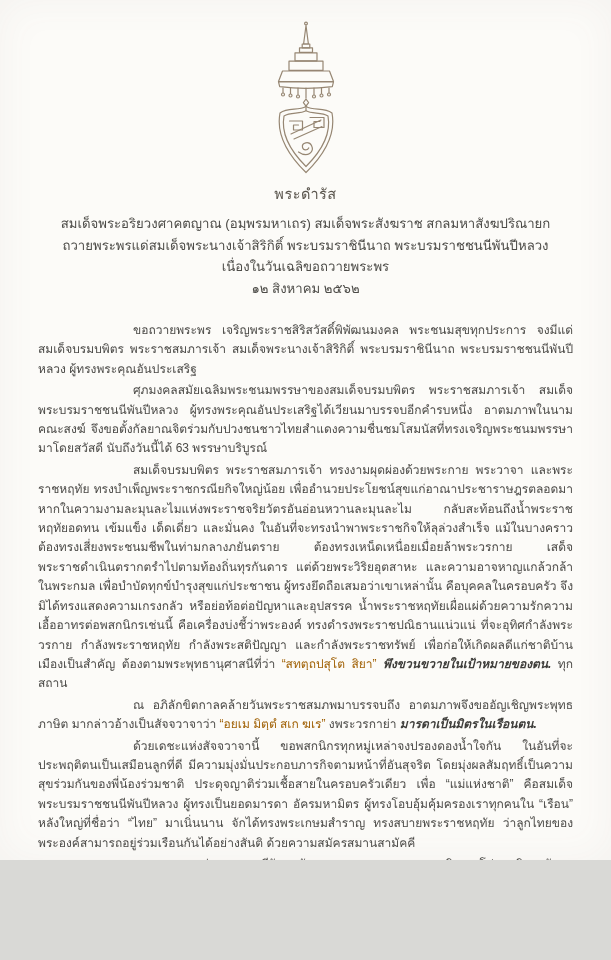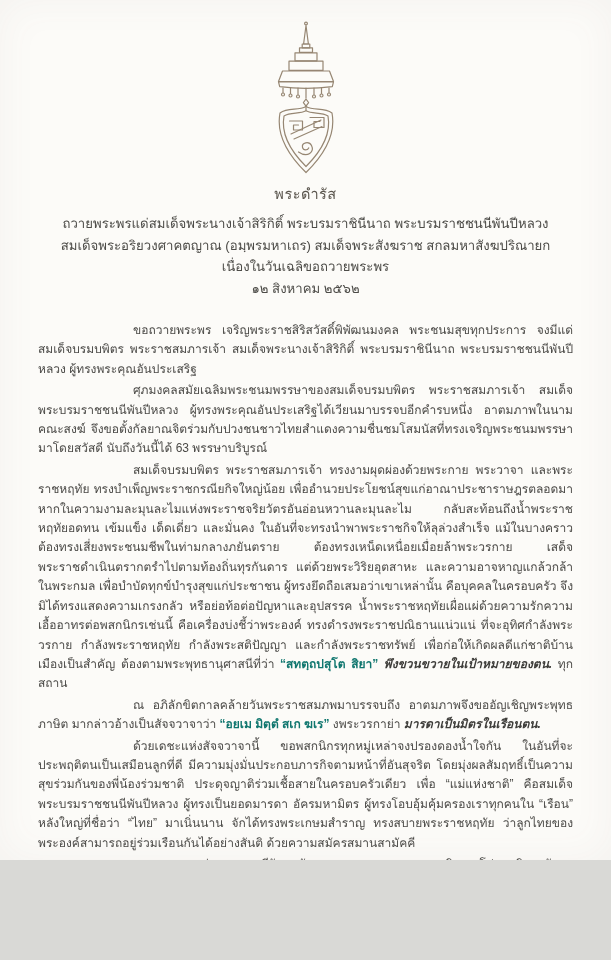--- a/index.html
+++ b/index.html
@@ -25,21 +25,21 @@
   .hline{font-size:13.2px;line-height:21.5px;color:#4c4b47;}
   .body-block{margin:22px 38px 0 38px;}
   .body-block p{
     margin:0 0 2px 0;
     font-size:12px;
     line-height:19.4px;
     text-align:justify;
     text-indent:95px;
     color:#4a4946;
   }
-  .b{font-weight:700;color:#0f766e;}
+  .b{font-weight:400;color:#a16207;}
   .bi{font-weight:700;font-style:italic;color:#3e3d3a;}
   .footer{
     position:absolute;left:32px;top:908px;
     font-size:13.2px;line-height:24px;color:#4c4b47;
   }
 </style>
 </head>
 <body>
 
 <div class="page">
@@ -85,22 +85,22 @@
         <path d="M33,114 L63,100"></path>
         <path d="M36,119 L64,106.5"></path>
         <path d="M40.5,132 c9.5,6.5 16,-0.5 13,-6.5 c-2.4,-4.8 -10,-3 -9,1.8 c0.8,3.6 5.2,3 6.2,0.6"></path>
       </g>
     </svg>
   </div>
 
   <div class="title">พระดำรัส</div>
 
   <div class="header">
+    <div class="hline">สมเด็จพระอริยวงศาคตญาณ (อมฺพรมหาเถร) สมเด็จพระสังฆราช สกลมหาสังฆปริณายก</div>
     <div class="hline">ถวายพระพรแด่สมเด็จพระนางเจ้าสิริกิติ์ พระบรมราชินีนาถ พระบรมราชชนนีพันปีหลวง</div>
-    <div class="hline">สมเด็จพระอริยวงศาคตญาณ (อมฺพรมหาเถร) สมเด็จพระสังฆราช สกลมหาสังฆปริณายก</div>
     <div class="hline">เนื่องในวันเฉลิขอถวายพระพร</div>
     <div class="hline">๑๒ สิงหาคม ๒๕๖๒</div>
   </div>
 
   <div class="body-block">
     <p><span>ขอถวายพระพร เจริญพระราชสิริสวัสดิ์พิพัฒนมงคล พระชนมสุขทุกประการ จงมีแด่ สมเด็จบรมบพิตร พระราชสมภารเจ้า สมเด็จพระนางเจ้าสิริกิติ์ พระบรมราชินีนาถ พระบรมราชชนนีพันปีหลวง ผู้ทรงพระคุณอันประเสริฐ</span></p>
     <p><span>ศุภมงคลสมัยเฉลิมพระชนมพรรษาของสมเด็จบรมบพิตร พระราชสมภารเจ้า สมเด็จพระบรมราชชนนีพันปีหลวง ผู้ทรงพระคุณอันประเสริฐได้เวียนมาบรรจบอีกคำรบหนึ่ง อาตมภาพในนามคณะสงฆ์ จึงขอตั้งกัลยาณจิตร่วมกับปวงชนชาวไทยสำแดงความชื่นชมโสมนัสที่ทรงเจริญพระชนมพรรษามาโดยสวัสดี นับถึงวันนี้ได้ 63 พรรษาบริบูรณ์</span></p>
     <p><span>สมเด็จบรมบพิตร พระราชสมภารเจ้า ทรงงามผุดผ่องด้วยพระกาย พระวาจา และพระราชหฤทัย ทรงบำเพ็ญพระราชกรณียกิจใหญ่น้อย เพื่ออำนวยประโยชน์สุขแก่อาณาประชาราษฎรตลอดมา หากในความงามละมุนละไมแห่งพระราชจริยวัตรอันอ่อนหวานละมุนละไม กลับสะท้อนถึงน้ำพระราชหฤทัยอดทน เข้มแข็ง เด็ดเดี่ยว และมั่นคง ในอันที่จะทรงนำพาพระราชกิจให้ลุล่วงสำเร็จ แม้ในบางคราวต้องทรงเสี่ยงพระชนมชีพในท่ามกลางภยันตราย ต้องทรงเหน็ดเหนื่อยเมื่อยล้าพระวรกาย เสด็จพระราชดำเนินตรากตรำไปตามท้องถิ่นทุรกันดาร แต่ด้วยพระวิริยอุตสาหะ และความอาจหาญแกล้วกล้าในพระกมล เพื่อบำบัดทุกข์บำรุงสุขแก่ประชาชน ผู้ทรงยึดถือเสมอว่าเขาเหล่านั้น คือบุคคลในครอบครัว จึงมิได้ทรงแสดงความเกรงกลัว หรือย่อท้อต่อปัญหาและอุปสรรค น้ำพระราชหฤทัยเผื่อแผ่ด้วยความรักความเอื้ออาทรต่อพสกนิกรเช่นนี้ คือเครื่องบ่งชี้ว่าพระองค์ ทรงดำรงพระราชปณิธานแน่วแน่ ที่จะอุทิศกำลังพระวรกาย กำลังพระราชหฤทัย กำลังพระสติปัญญา และกำลังพระราชทรัพย์ เพื่อก่อให้เกิดผลดีแก่ชาติบ้านเมืองเป็นสำคัญ ต้องตามพระพุทธานุศาสนีที่ว่า </span><span class="b">“สทตฺถปสุโต สิยา”</span><span class="bi"> พึงขวนขวายในเป้าหมายของตน.</span><span> ทุกสถาน</span></p>
     <p><span>ณ อภิลักขิตกาลคล้ายวันพระราชสมภพมาบรรจบถึง อาตมภาพจึงขออัญเชิญพระพุทธภาษิต มากล่าวอ้างเป็นสัจจวาจาว่า </span><span class="b">“อยเม มิตฺตํ สเก ฆเร”</span><span> งพระวรกาย่า </span><span class="bi">มารดาเป็นมิตรในเรือนตน.</span></p>
     <p><span>ด้วยเดชะแห่งสัจจวาจานี้ ขอพสกนิกรทุกหมู่เหล่าจงปรองดองน้ำใจกัน ในอันที่จะประพฤติตนเป็นเสมือนลูกที่ดี มีความมุ่งมั่นประกอบภารกิจตามหน้าที่อันสุจริต โดยมุ่งผลสัมฤทธิ์เป็นความสุขร่วมกันของพี่น้องร่วมชาติ ประดุจญาติร่วมเชื้อสายในครอบครัวเดียว เพื่อ “แม่แห่งชาติ” คือสมเด็จพระบรมราชชนนีพันปีหลวง ผู้ทรงเป็นยอดมารดา อัครมหามิตร ผู้ทรงโอบอุ้มคุ้มครองเราทุกคนใน “เรือน” หลังใหญ่ที่ชื่อว่า “ไทย” มาเนิ่นนาน จักได้ทรงพระเกษมสำราญ ทรงสบายพระราชหฤทัย ว่าลูกไทยของพระองค์สามารถอยู่ร่วมเรือนกันได้อย่างสันติ ด้วยความสมัครสมานสามัคคี</span></p>

